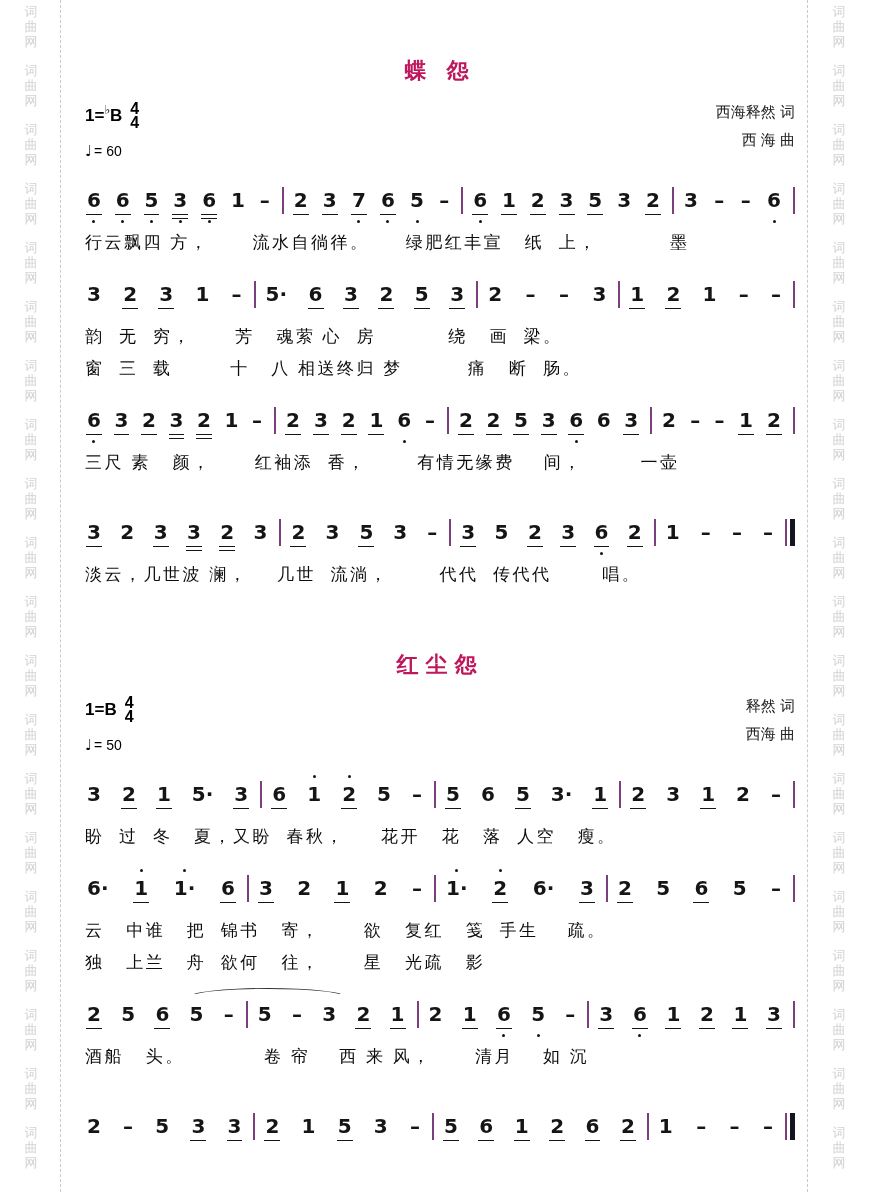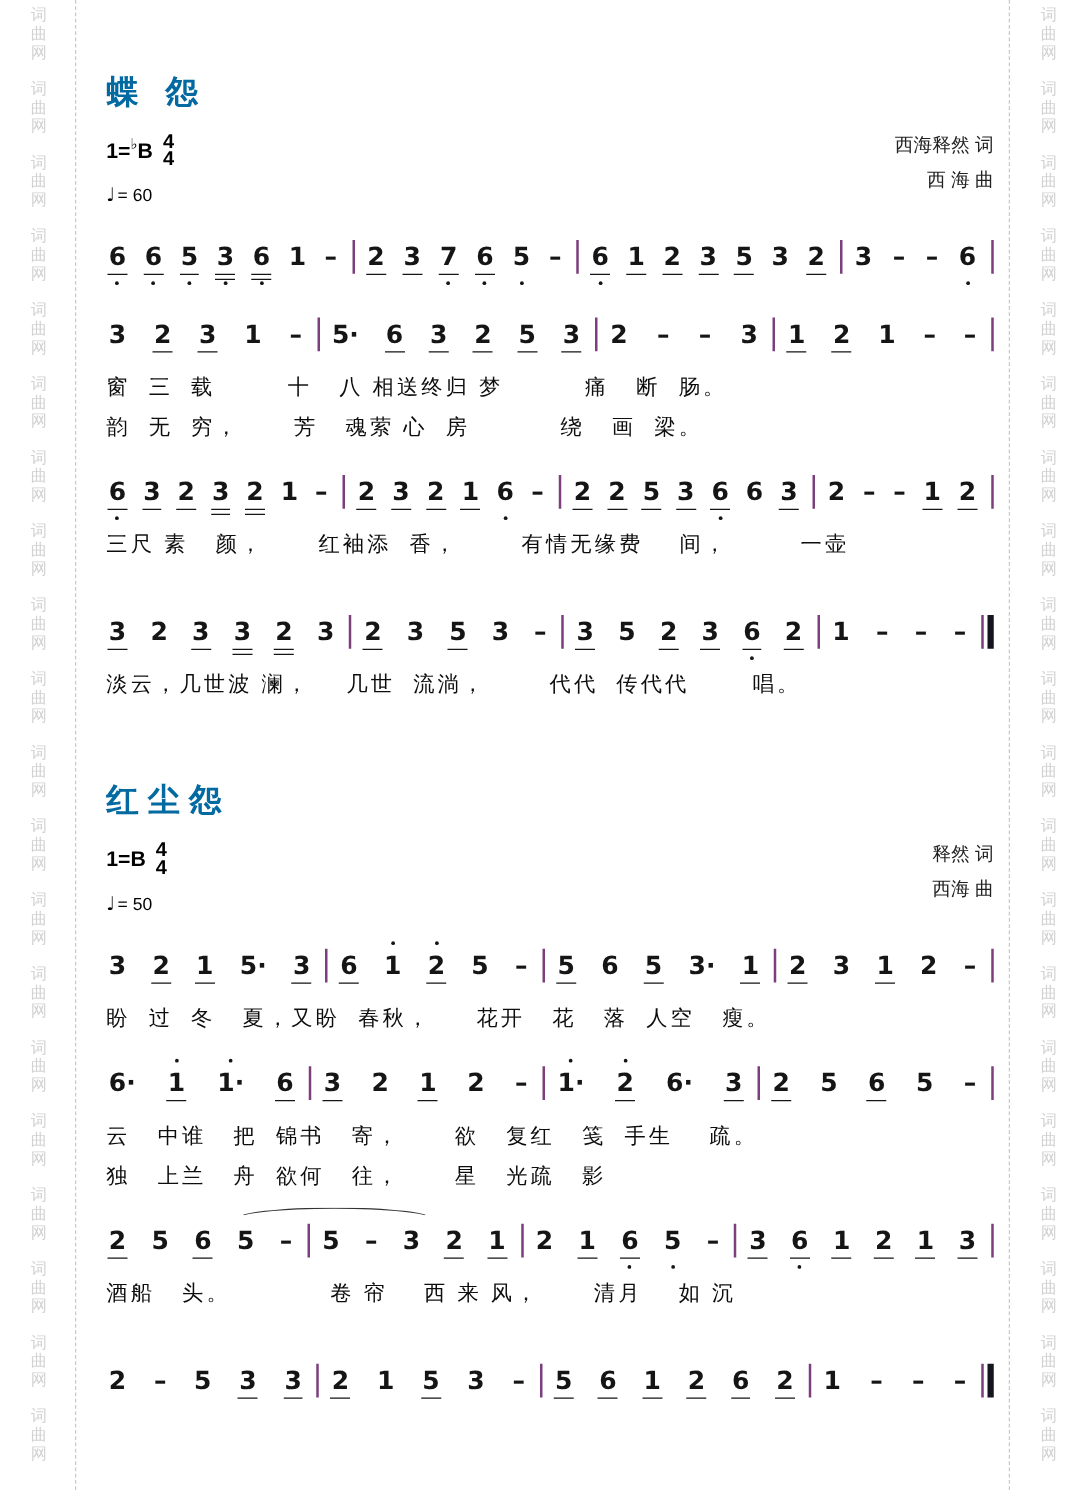--- a/index.html
+++ b/index.html
@@ -11,21 +11,21 @@
   
   .wm{position:absolute;top:4px;bottom:0;width:58px;display:flex;flex-direction:column;
       align-items:center;font-size:13px;line-height:15px;color:#d2d2d2;overflow:hidden;}
   .wm.left{left:2px;} .wm.right{right:2px;}
   .wm .grp{display:flex;flex-direction:column;align-items:center;margin-bottom:14px;}
   .dashline{position:absolute;top:0;bottom:0;width:0;border-left:1px dashed #c9c9c9;}
   .dashline.left{left:60px;} .dashline.right{right:62px;}
 
   .sheet{position:absolute;left:85px;width:710px;top:0;}
 
-  .stitle{font-size:26px;font-weight:bold;letter-spacing:7px;color:#0369a1;}
+  .stitle{text-align:center;font-size:22px;font-weight:bold;letter-spacing:7px;color:#be185d;}
   .t1{margin-top:56px;} .t2{margin-top:64px;}
 
   .keyrow{position:relative;margin-top:16px;height:34px;}
   .keysig{font-weight:bold;font-size:17px;color:#000;display:inline-flex;align-items:center;}
   .keysig .flat{font-size:12px;position:relative;top:-6px;font-family:"DejaVu Sans",sans-serif;}
   .ts{display:inline-flex;flex-direction:column;align-items:center;line-height:0.85;
       font-size:16px;margin-left:8px;font-weight:bold;}
   .credits{position:absolute;right:0;top:-4px;text-align:right;font-size:15px;line-height:1.85;color:#222;}
   .temporow{margin-top:6px;font-size:14px;color:#000;}
   .temporow .tnote{font-family:"DejaVu Sans",sans-serif;font-size:15px;margin-right:2px;}
@@ -316,20 +316,21 @@
           </div>
           <span class="bl"></span>
           <div class="measure" style="flex-grow: 4;">
             <span class="nt"><span>3</span></span>
             <span class="nt"><span>–</span></span>
             <span class="nt"><span>–</span></span>
             <span class="nt"><span>6</span><i class="od ob"></i></span>
           </div>
           <span class="bl"></span>
         </div>
+        <div class="lyr">行云飘四 方，      流水自徜徉。     绿肥红丰宣   纸  上，          墨</div>
       </div>
       <div class="line-block">
         <div class="nrow">
           <div class="measure" style="flex-grow: 5;">
             <span class="nt"><span>3</span></span>
             <span class="nt"><span>2</span><i class="u a"></i></span>
             <span class="nt"><span>3</span><i class="u a"></i></span>
             <span class="nt"><span>1</span></span>
             <span class="nt"><span>–</span></span>
           </div>
@@ -352,22 +353,22 @@
           <span class="bl"></span>
           <div class="measure" style="flex-grow: 5;">
             <span class="nt"><span>1</span><i class="u a"></i></span>
             <span class="nt"><span>2</span><i class="u a"></i></span>
             <span class="nt"><span>1</span></span>
             <span class="nt"><span>–</span></span>
             <span class="nt"><span>–</span></span>
           </div>
           <span class="bl"></span>
         </div>
+        <div class="lyr">韵  无  穷，      芳   魂萦 心  房          绕   画  梁。</div>
         <div class="lyr">窗  三  载        十   八 相送终归 梦         痛   断  肠。</div>
-        <div class="lyr">韵  无  穷，      芳   魂萦 心  房          绕   画  梁。</div>
       </div>
       <div class="line-block short">
         <div class="nrow">
           <div class="measure" style="flex-grow: 7;">
             <span class="nt"><span>6</span><i class="u a"></i><i class="od ob"></i></span>
             <span class="nt"><span>3</span><i class="u a"></i></span>
             <span class="nt"><span>2</span><i class="u a"></i></span>
             <span class="nt"><span>3</span><i class="u a"></i><i class="u b"></i></span>
             <span class="nt"><span>2</span><i class="u a"></i><i class="u b"></i></span>
             <span class="nt"><span>1</span></span>

